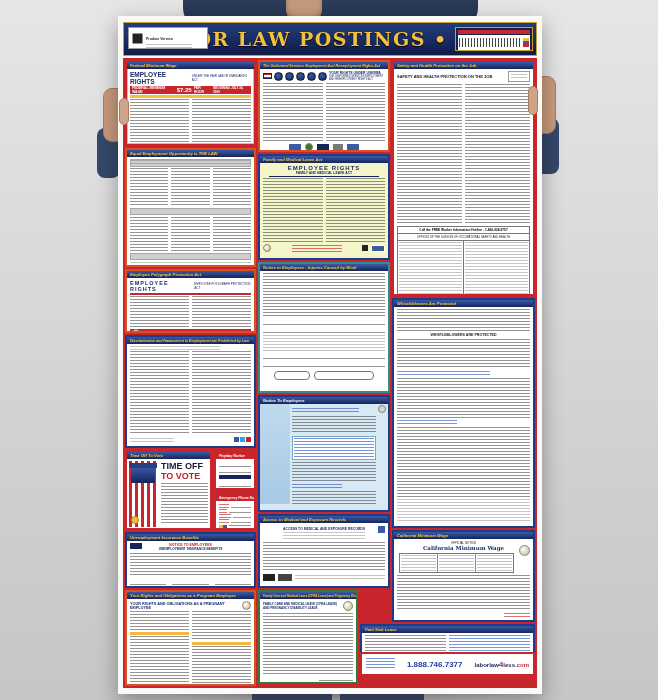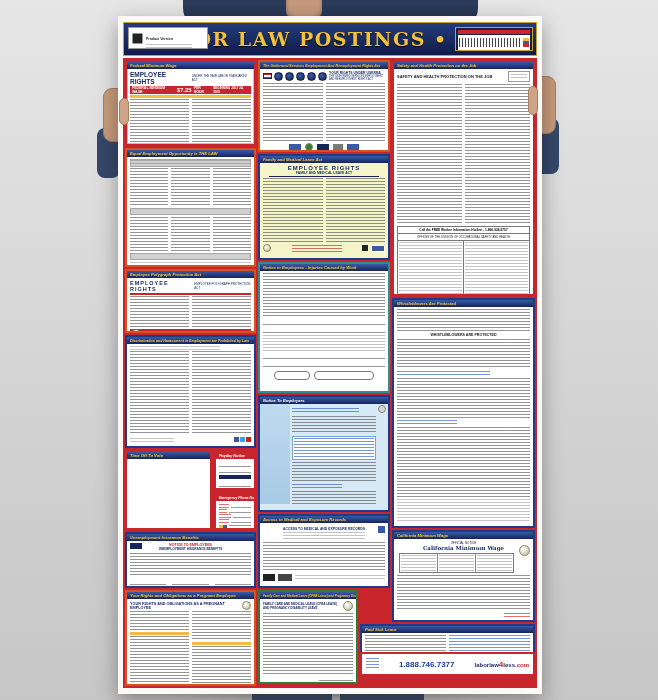--- a/index.html
+++ b/index.html
@@ -160,20 +160,32 @@
           <span class="sq" style="width:5px;height:5px;background:#3b5998;"></span>
           <span class="sq" style="width:5px;height:5px;background:#28a9e0;"></span>
           <span class="sq" style="width:5px;height:5px;background:#cc2222;"></span>
         </span>
       </div>
     </div>
   </div>
 
   <div class="sec" style="left:125px;top:450px;width:87px;height:80px;border:2px solid #c8262c;">
     <div class="hd">Time Off To Vote</div>
+    <div style="display:flex;padding:2px;gap:2px;height:66px;">
+      <div style="width:30px;position:relative;background:repeating-linear-gradient(90deg,#c8262c 0 3px,#fff 3px 6px);">
+        <span class="abs" style="left:2px;top:6px;width:24px;height:16px;background:linear-gradient(#3a5aa6,#15245a);border-radius:1px;"></span>
+        <span class="abs" style="left:0;top:2px;width:28px;height:5px;background:#24407f;"></span>
+        <span class="abs seal" style="left:2px;bottom:3px;width:8px;height:8px;background:#f0c040;border-color:#b78c1a;"></span>
+      </div>
+      <div style="flex:1;">
+        <div class="b" style="font-size:9px;color:#1b1b2f;line-height:10px;">TIME OFF</div>
+        <div class="b redtx" style="font-size:9px;line-height:10px;">TO VOTE</div>
+        <div class="ft" style="height:40px;margin-top:2px;"></div>
+      </div>
+    </div>
   </div>
 
   <div class="sec" style="left:214px;top:450px;width:42px;height:40px;border:2px solid #c8262c;">
     <div class="hd" style="background:#c8262c;color:#fff;font-size:3.8px;">Payday Notice</div>
     <div class="pad">
       <div class="uline" style="height:5px;"></div>
       <div class="uline" style="height:5px;"></div>
       <div style="height:4px;background:#15245a;margin:2px 0;"></div>
       <div class="uline" style="height:5px;"></div>
       <div class="uline" style="height:5px;"></div>
@@ -415,21 +427,21 @@
   </div>
 
   <div class="sec" style="left:360px;top:624px;width:175px;height:34px;border:2px solid #1e3a8a;">
     <div class="hd">Paid Sick Leave</div>
     <div class="pad cols" style="height:20px;">
       <div class="ft"></div>
       <div class="ft blue"></div>
     </div>
   </div>
 
-  <div class="sec" style="left:360px;top:652px;width:175px;height:24px;border:2px solid #c8262c;display:flex;align-items:center;gap:20px;padding:2px 4px;">
+  <div class="sec" style="left:360px;top:652px;width:175px;height:24px;border:2px solid #c8262c;display:flex;align-items:center;gap:12px;padding:2px 4px;">
     <span class="ft blue sq" style="width:44px;height:12px;"></span>
     <span class="b" style="font-size:8px;color:#1b3fa0;margin-left:auto;white-space:nowrap;">1.888.746.7377</span>
     <span style="white-space:nowrap;font-weight:bold;font-size:6px;">
       <span style="color:#15245a;">laborlaw</span><span style="color:#c8262c;font-size:8px;">4</span><span style="color:#15245a;">less</span><span style="color:#c8262c;">.com</span>
     </span>
   </div>
 
 </div>
 
 </body></html>

